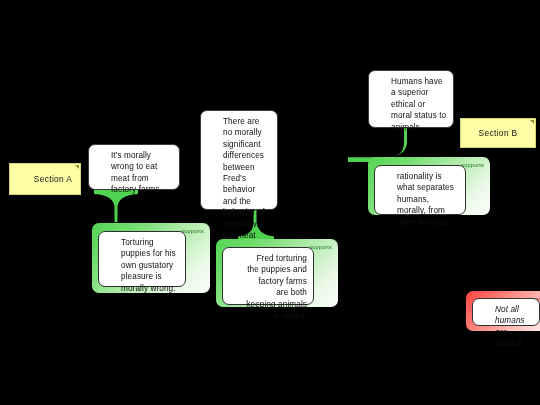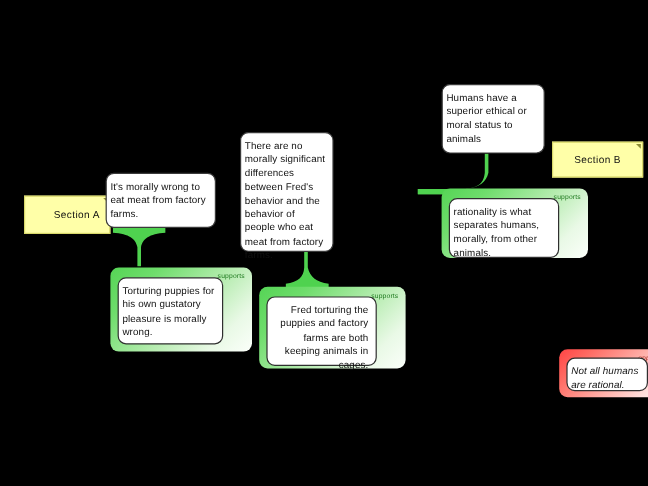--- a/index.html
+++ b/index.html
@@ -17,21 +17,21 @@
   .node{position:absolute;box-sizing:border-box;}
 
   
   .claim{
     background:#ffffff;
     border:1px solid #3a3a3a;
     border-radius:7px;
     color:#111111;
     font-size:8.2px;
     line-height:11.4px;
-    padding:5px 6px 5px 3px;
+    padding:5px 6px 5px 22px;
     box-sizing:border-box;
     letter-spacing:.1px;
   }
 
   
   .group{
     border-radius:7px;
     box-sizing:border-box;
     position:absolute;
     margin-left:20px;
@@ -80,21 +80,21 @@
     width:0;height:0;
     border-left:4px solid transparent;
     border-top:4px solid #8d8d35;
   }
 </style>
 </head>
 <body>
 
 <div id="canvas">
 
-  <div class="note" style="left:20px;top:163px;width:72px;height:32px;padding-left:16px;">
+  <div class="note" style="left:9px;top:163px;width:72px;height:32px;padding-left:16px;">
     <span class="fold"></span>
     <span>Section A</span>
   </div>
 
   <div class="note" style="left:460px;top:118px;width:76px;height:30px;">
     <span class="fold"></span>
     <span>Section B</span>
   </div>
 
   <div class="conn" style="left:94px;top:190px;width:44px;height:32px;">

